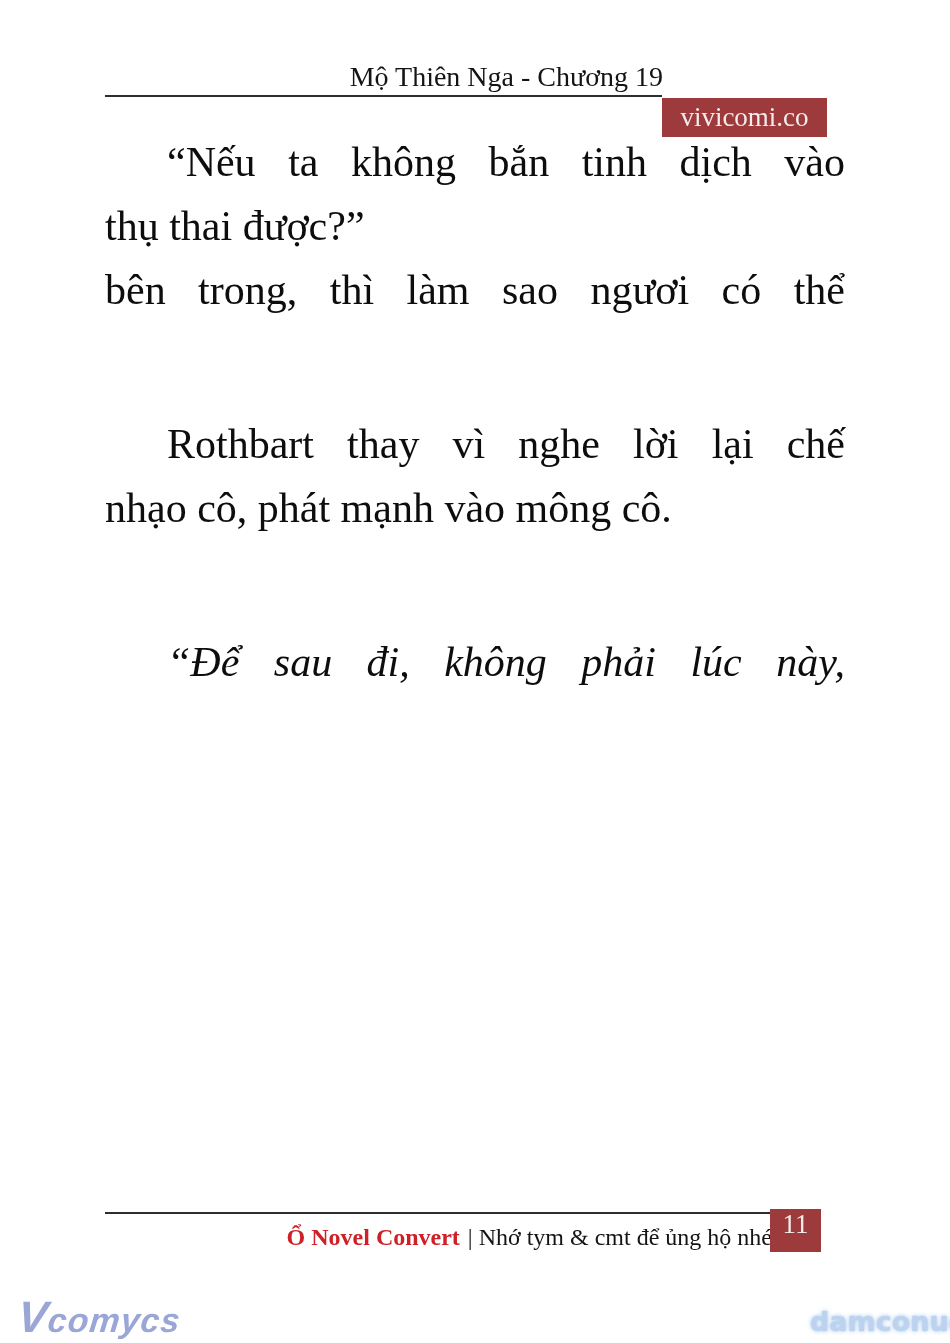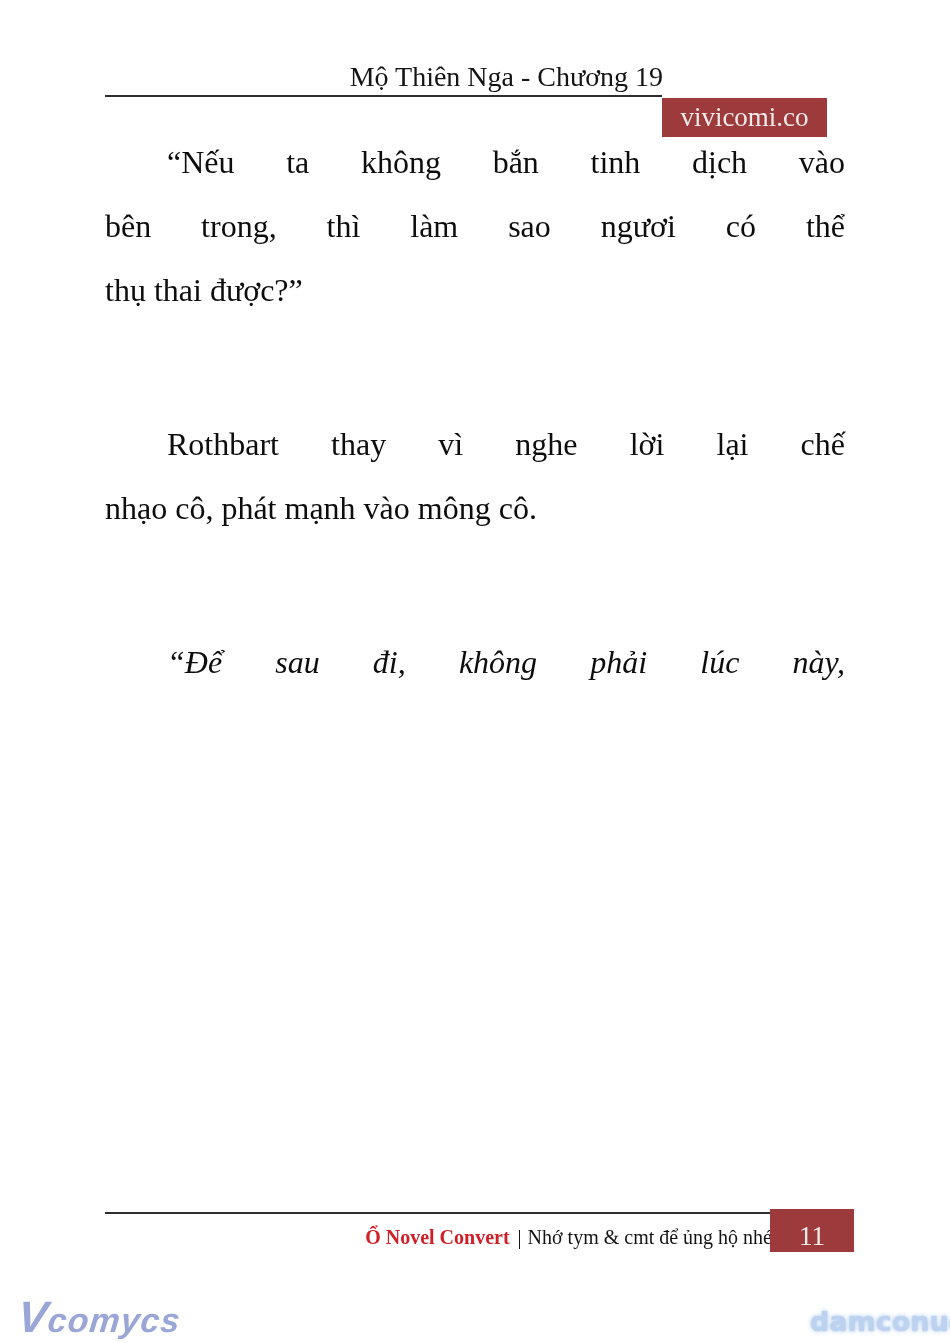--- a/index.html
+++ b/index.html
@@ -47,21 +47,21 @@
     height: 2px;
     background: #2e2e2e;
   }
 
   
   .body-text {
     position: absolute;
     left: 105px;
     top: 130px;
     width: 740px;
-    font-size: 32px;
+    font-size: 42px;
     line-height: 64px;
     color: #0d0d0d;
   }
   .para { margin: 0 0 90px 0; }
   .para:last-child { margin-bottom: 0; font-style: italic; }
   .line { text-align: justify; text-align-last: justify; }
   .line.last { text-align-last: left; }
   .line.first { text-indent: 62px; }
 
   
@@ -70,41 +70,41 @@
     left: 105px;
     top: 1212px;
     width: 665px;
     height: 2px;
     background: #2e2e2e;
   }
   .footer-text {
     position: absolute;
     top: 1220px;
     right: 186px;
-    font-size: 20px;
+    font-size: 24px;
     line-height: 34px;
     white-space: nowrap;
     color: #141414;
   }
   .footer-brand {
     color: #cf2027;
     font-weight: bold;
   }
   .footer-sep { color: #141414; padding: 0 6px 0 8px; }
   .footer-badge {
     position: absolute;
     left: 770px;
     top: 1209px;
-    width: 84px;
+    width: 51px;
     height: 43px;
     background: #9d3a3c;
     color: #f4eceb;
     font-size: 27px;
     display: flex;
-    align-items: flex-end;
+    align-items: flex-start;
     justify-content: center;
   }
 
   
   .wm-left {
     position: absolute;
     left: 18px;
     top: 1292px;
     font-family: "Liberation Sans", sans-serif;
     font-style: italic;
@@ -137,22 +137,22 @@
 
   <div class="header-badge">
     <span>vivicomi.co</span>
   </div>
 
   <div class="header-rule"></div>
 
   <div class="body-text">
       <div class="para">
         <div class="line first">“Nếu ta không bắn tinh dịch vào</div>
+        <div class="line last">thụ thai được?”</div>
         <div class="line">bên trong, thì làm sao ngươi có thể</div>
-        <div class="line last">thụ thai được?”</div>
       </div>
       <div class="para">
         <div class="line first">Rothbart thay vì nghe lời lại chế</div>
         <div class="line last">nhạo cô, phát mạnh vào mông cô.</div>
       </div>
       <div class="para">
         <div class="line first">“Để sau đi, không phải lúc này,</div>
       </div>
     </div>
 

